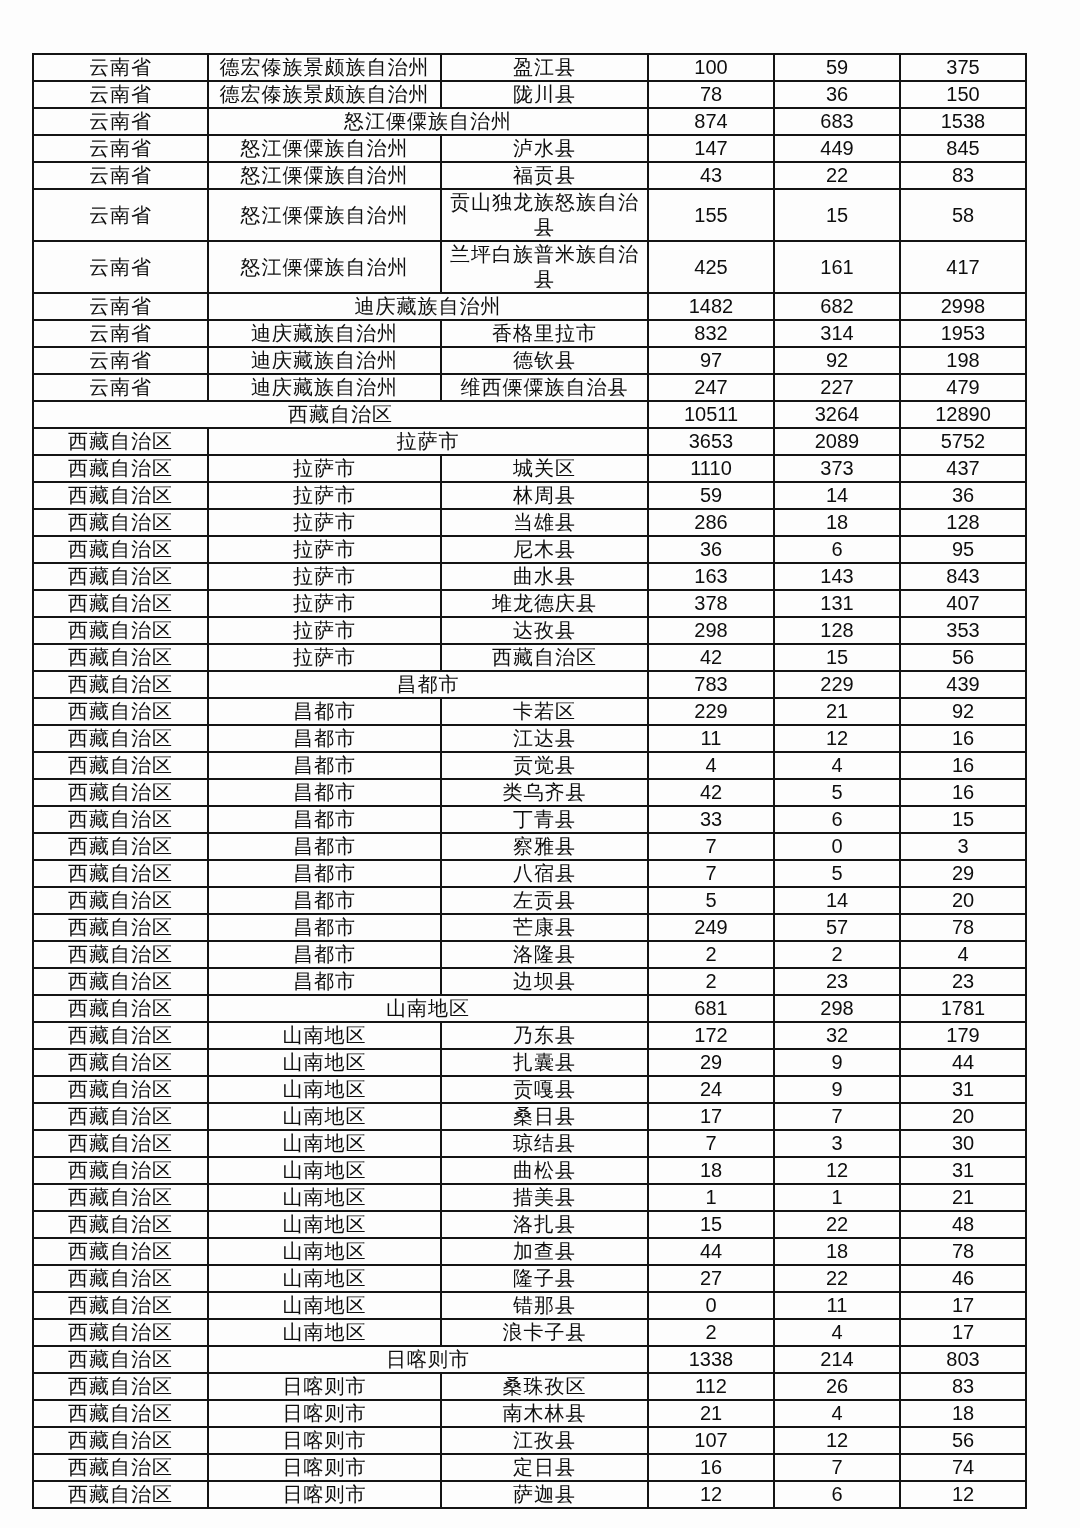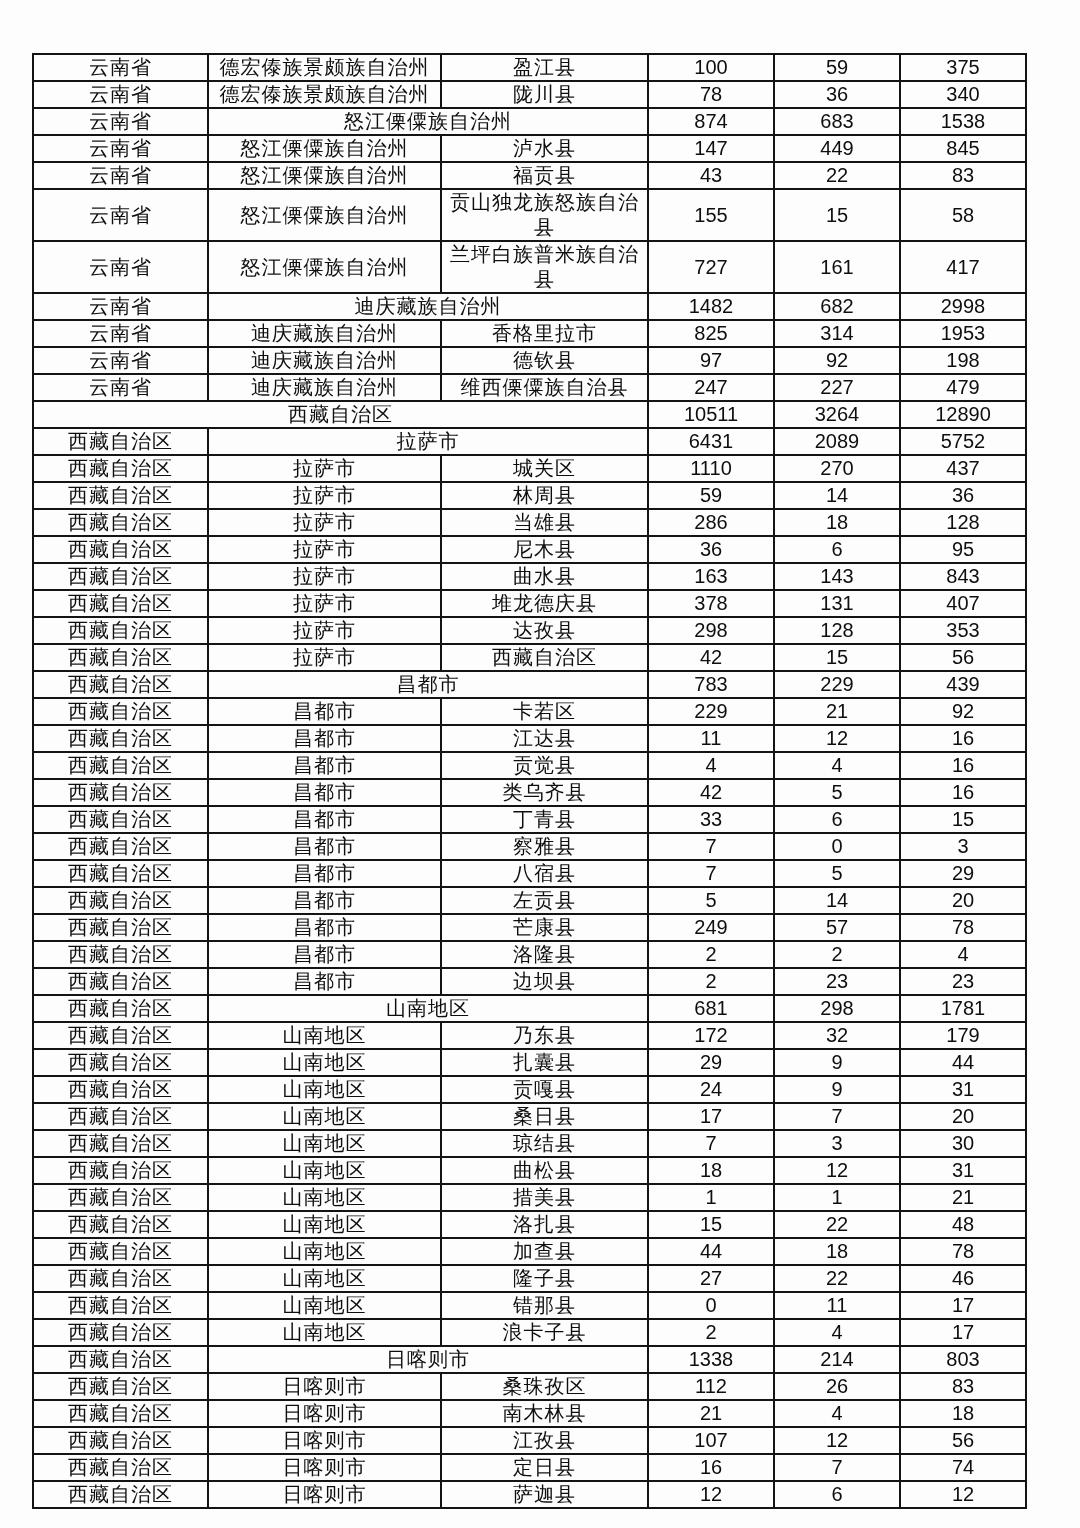--- a/index.html
+++ b/index.html
@@ -73,21 +73,21 @@
           <td colspan="1" class="num">100</td>
           <td colspan="1" class="num">59</td>
           <td colspan="1" class="num">375</td>
         </tr>
         <tr>
           <td colspan="1" class="txt">云南省</td>
           <td colspan="1" class="txt">德宏傣族景颇族自治州</td>
           <td colspan="1" class="txt">陇川县</td>
           <td colspan="1" class="num">78</td>
           <td colspan="1" class="num">36</td>
-          <td colspan="1" class="num">340</td>
+          <td colspan="1" class="num">150</td>
         </tr>
         <tr>
           <td colspan="1" class="txt">云南省</td>
           <td colspan="2" class="txt">怒江傈僳族自治州</td>
           <td colspan="1" class="num">874</td>
           <td colspan="1" class="num">683</td>
           <td colspan="1" class="num">1538</td>
         </tr>
         <tr>
           <td colspan="1" class="txt">云南省</td>
@@ -110,36 +110,36 @@
           <td colspan="1" class="txt">怒江傈僳族自治州</td>
           <td colspan="1" class="txt">贡山独龙族怒族自治县</td>
           <td colspan="1" class="num">155</td>
           <td colspan="1" class="num">15</td>
           <td colspan="1" class="num">58</td>
         </tr>
         <tr class="tall">
           <td colspan="1" class="txt">云南省</td>
           <td colspan="1" class="txt">怒江傈僳族自治州</td>
           <td colspan="1" class="txt">兰坪白族普米族自治县</td>
-          <td colspan="1" class="num">727</td>
+          <td colspan="1" class="num">425</td>
           <td colspan="1" class="num">161</td>
           <td colspan="1" class="num">417</td>
         </tr>
         <tr>
           <td colspan="1" class="txt">云南省</td>
           <td colspan="2" class="txt">迪庆藏族自治州</td>
           <td colspan="1" class="num">1482</td>
           <td colspan="1" class="num">682</td>
           <td colspan="1" class="num">2998</td>
         </tr>
         <tr>
           <td colspan="1" class="txt">云南省</td>
           <td colspan="1" class="txt">迪庆藏族自治州</td>
           <td colspan="1" class="txt">香格里拉市</td>
-          <td colspan="1" class="num">825</td>
+          <td colspan="1" class="num">832</td>
           <td colspan="1" class="num">314</td>
           <td colspan="1" class="num">1953</td>
         </tr>
         <tr>
           <td colspan="1" class="txt">云南省</td>
           <td colspan="1" class="txt">迪庆藏族自治州</td>
           <td colspan="1" class="txt">德钦县</td>
           <td colspan="1" class="num">97</td>
           <td colspan="1" class="num">92</td>
           <td colspan="1" class="num">198</td>
@@ -154,30 +154,30 @@
         </tr>
         <tr>
           <td colspan="3" class="txt">西藏自治区</td>
           <td colspan="1" class="num">10511</td>
           <td colspan="1" class="num">3264</td>
           <td colspan="1" class="num">12890</td>
         </tr>
         <tr>
           <td colspan="1" class="txt">西藏自治区</td>
           <td colspan="2" class="txt">拉萨市</td>
-          <td colspan="1" class="num">6431</td>
+          <td colspan="1" class="num">3653</td>
           <td colspan="1" class="num">2089</td>
           <td colspan="1" class="num">5752</td>
         </tr>
         <tr>
           <td colspan="1" class="txt">西藏自治区</td>
           <td colspan="1" class="txt">拉萨市</td>
           <td colspan="1" class="txt">城关区</td>
           <td colspan="1" class="num">1110</td>
-          <td colspan="1" class="num">270</td>
+          <td colspan="1" class="num">373</td>
           <td colspan="1" class="num">437</td>
         </tr>
         <tr>
           <td colspan="1" class="txt">西藏自治区</td>
           <td colspan="1" class="txt">拉萨市</td>
           <td colspan="1" class="txt">林周县</td>
           <td colspan="1" class="num">59</td>
           <td colspan="1" class="num">14</td>
           <td colspan="1" class="num">36</td>
         </tr>

